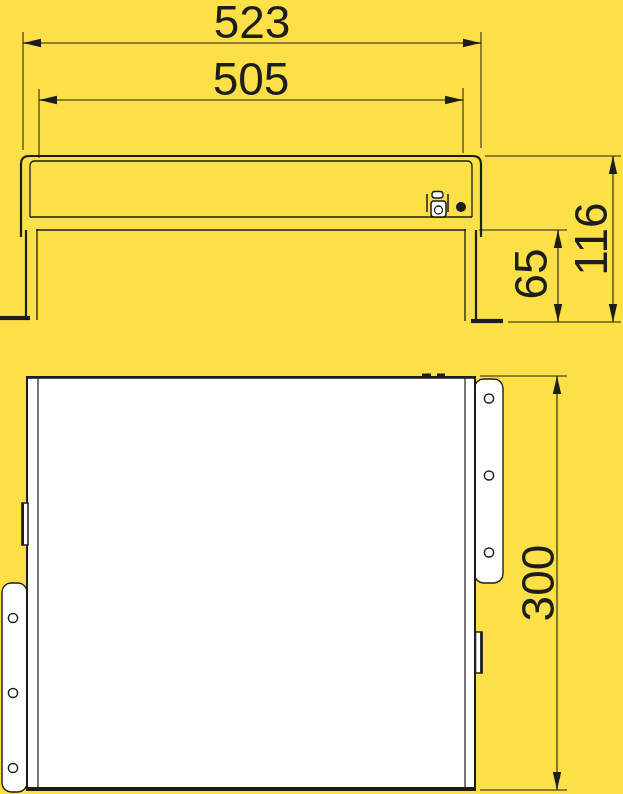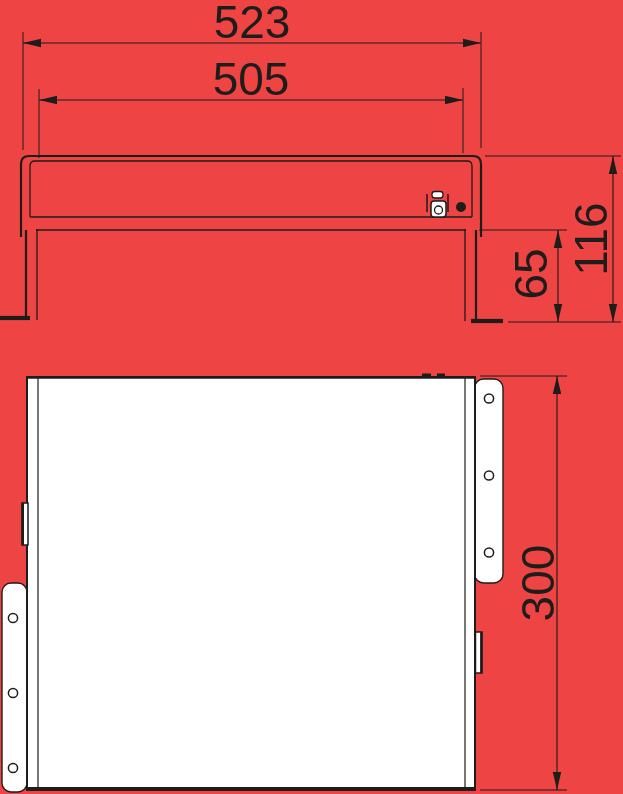--- a/index.html
+++ b/index.html
@@ -4,21 +4,21 @@
 <style>
   html, body {
     margin: 0;
     padding: 0;
     background: #ffffff;
   }
   .canvas {
     position: relative;
     width: 623px;
     height: 794px;
-    background: #ef4444;
+    background: #fde047;
     overflow: hidden;
   }
   svg {
     display: block;
   }
   .ln  { stroke: #1d1d1b; fill: none; }
   .fil { fill: #1d1d1b; stroke: none; }
   .wht { fill: #ffffff; stroke: #1d1d1b; }
   text {
     font-family: "Liberation Sans", "DejaVu Sans", sans-serif;

